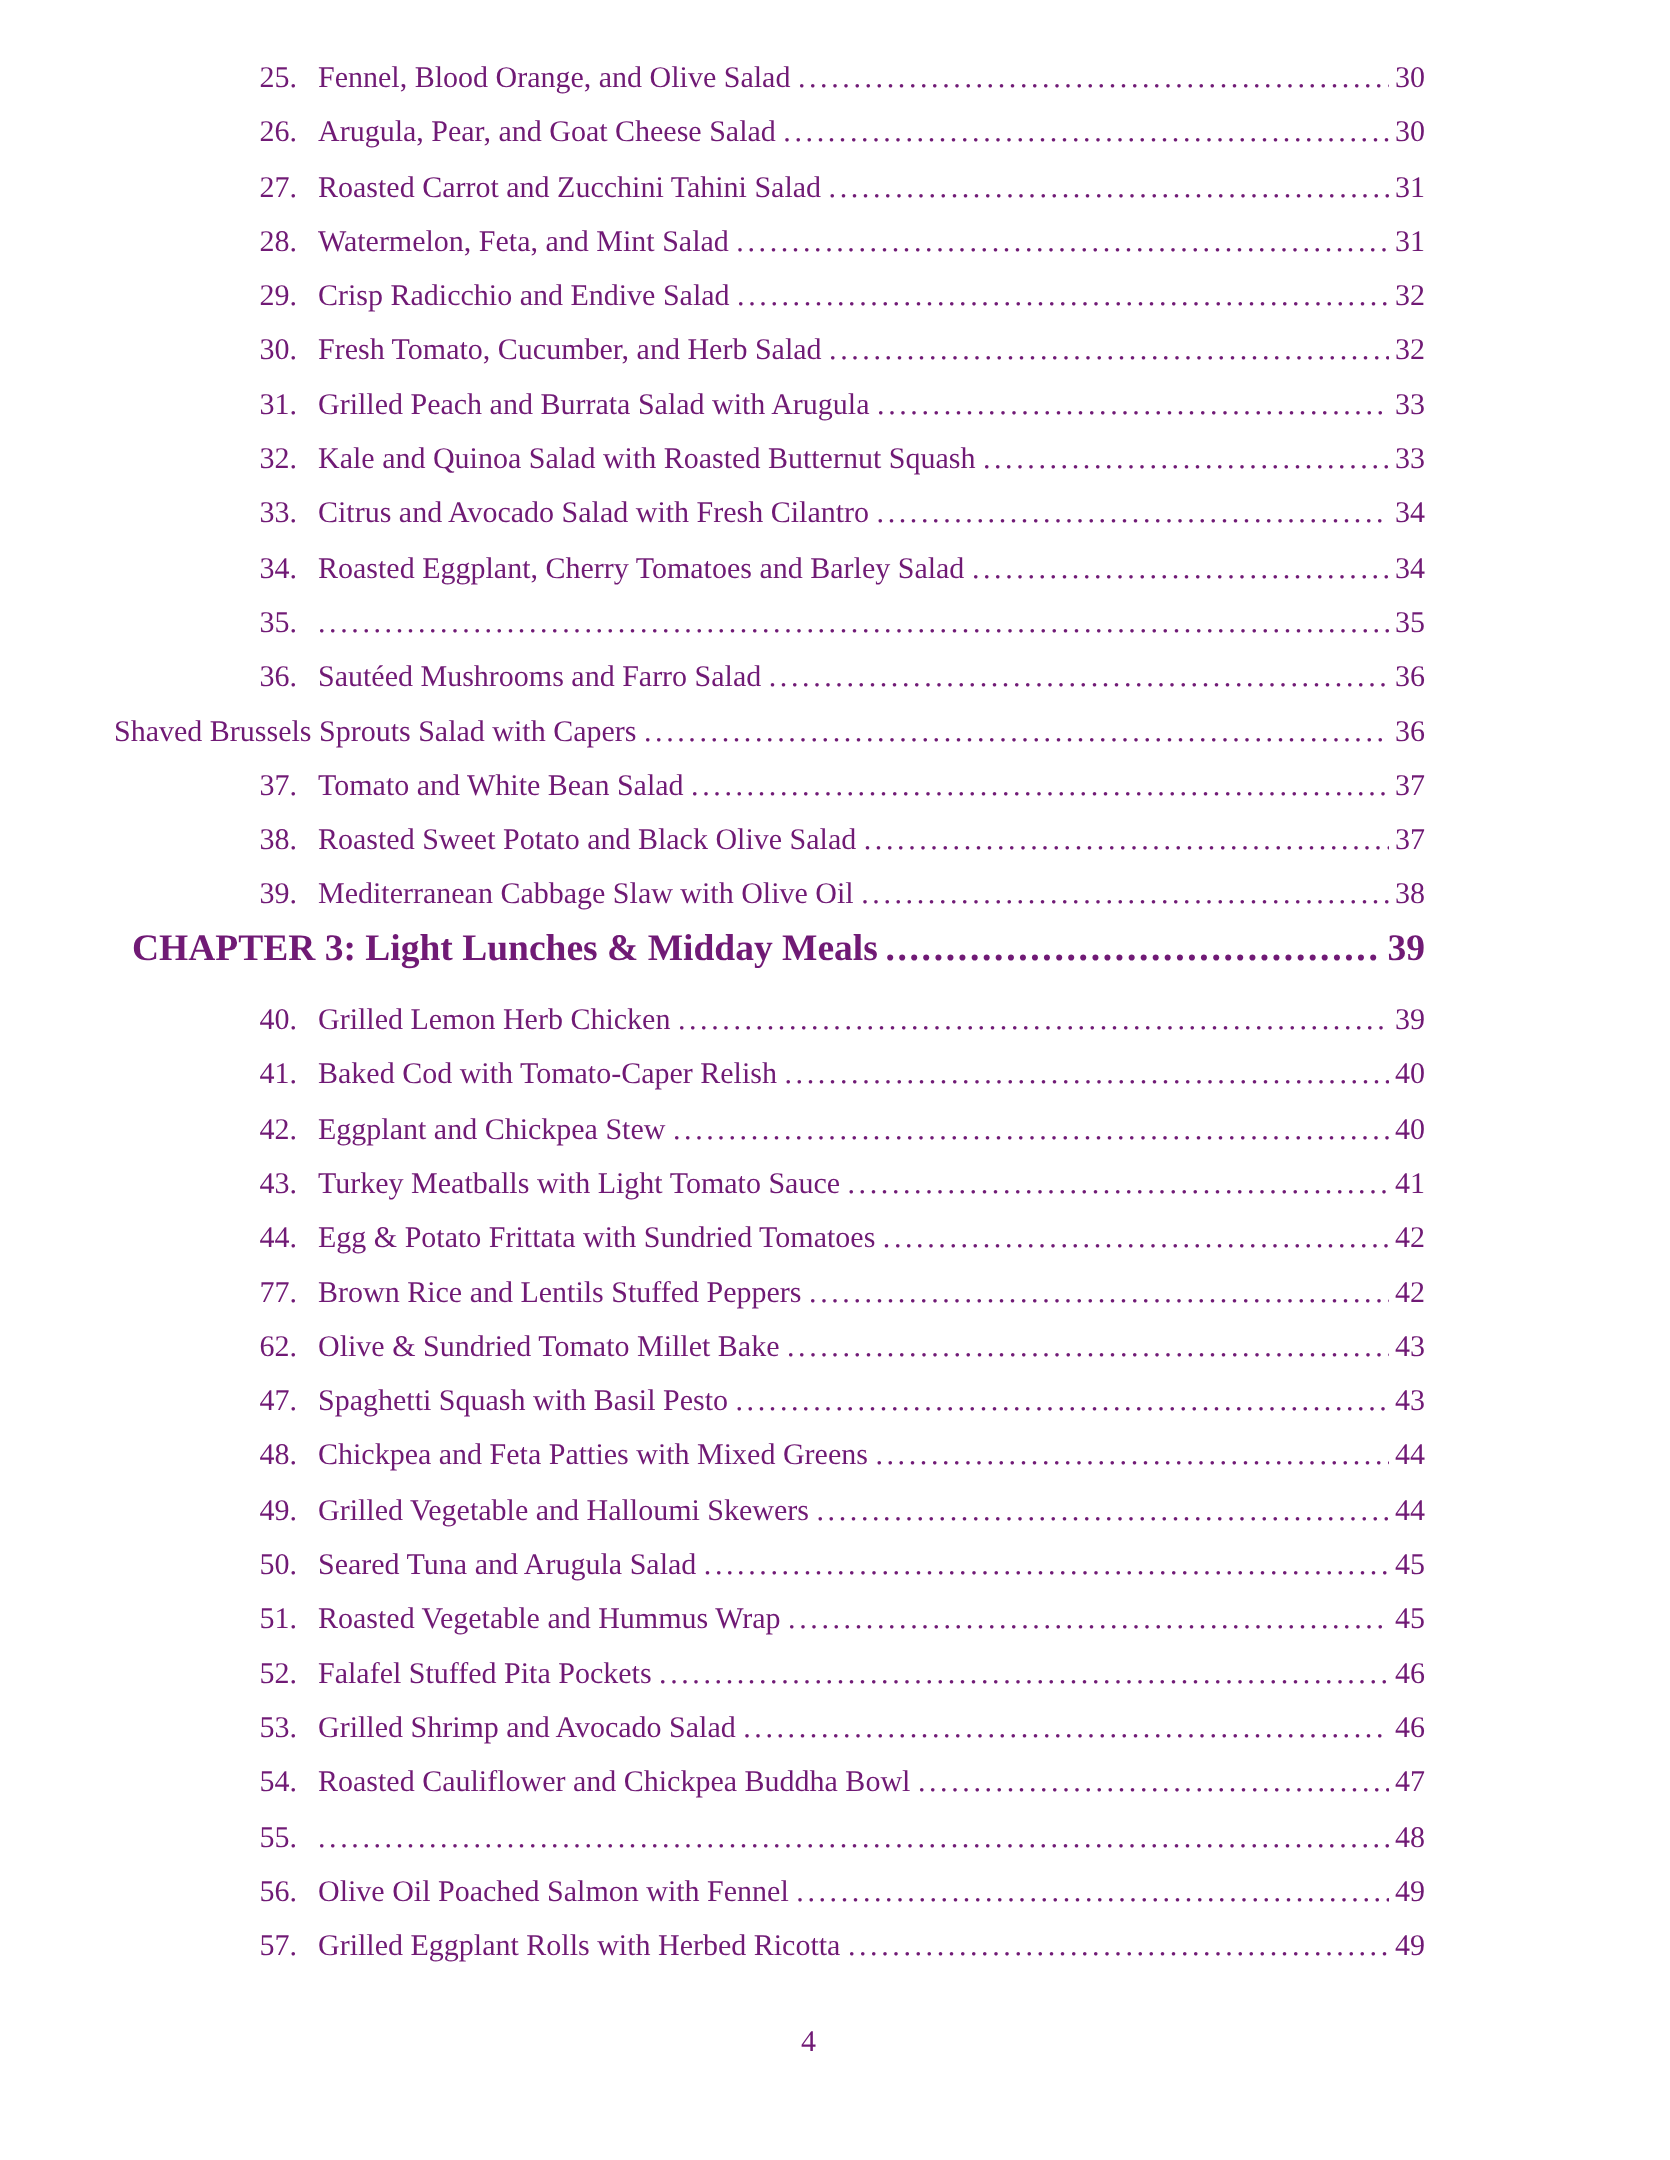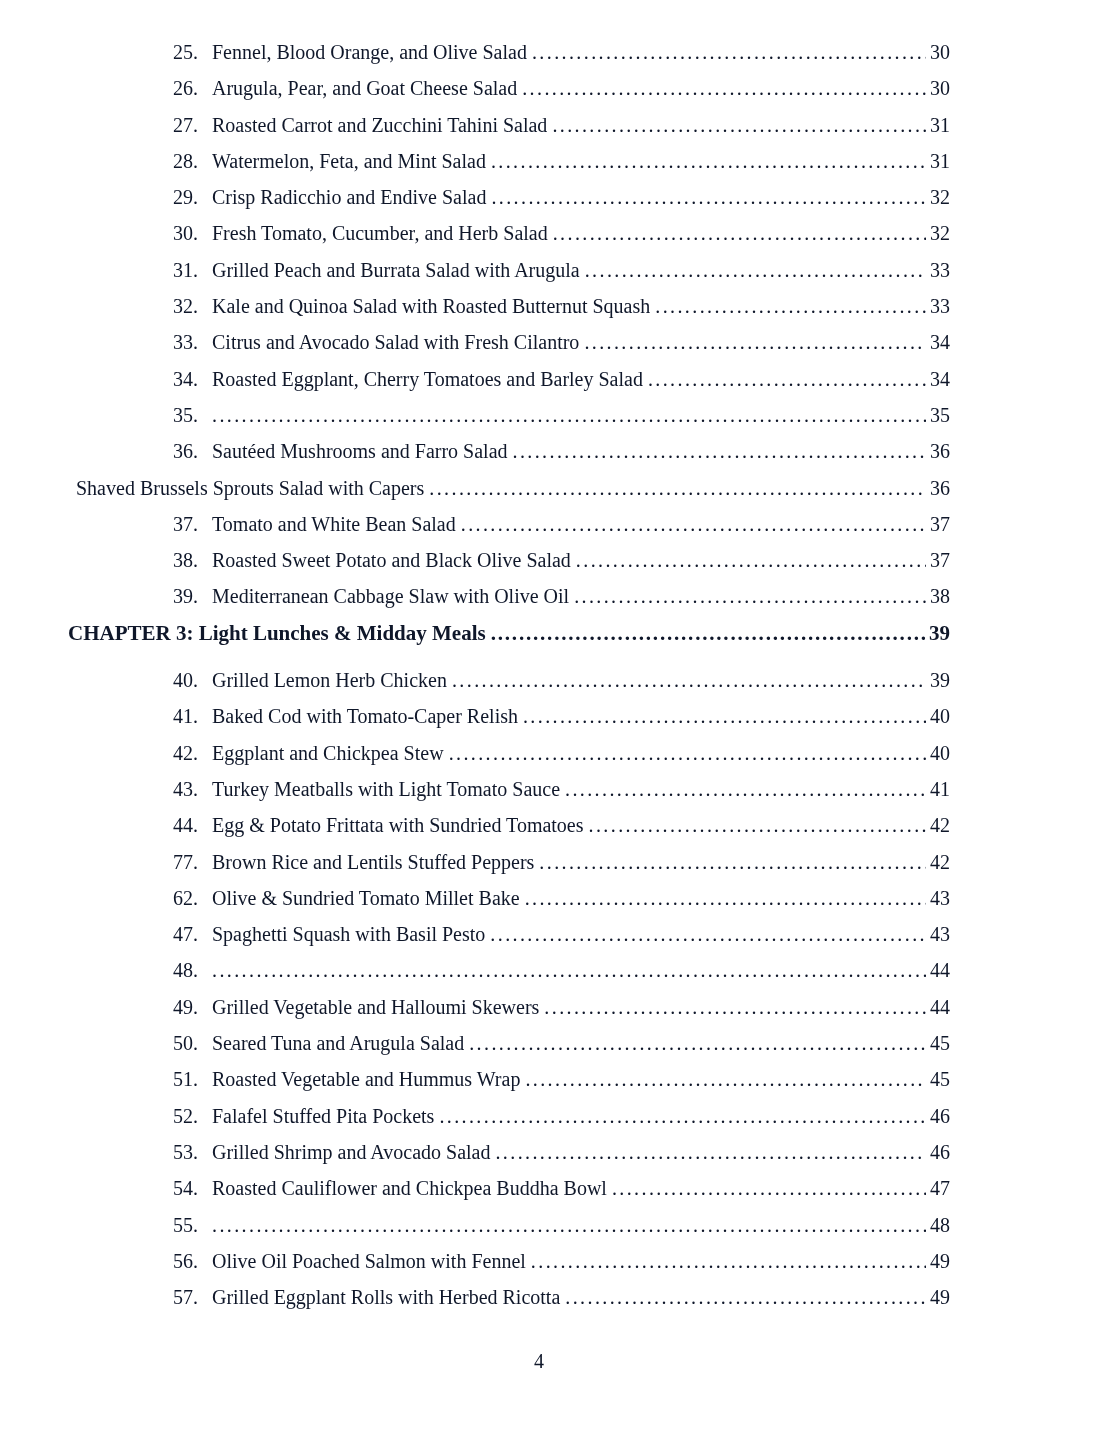--- a/index.html
+++ b/index.html
@@ -5,42 +5,42 @@
   * { margin: 0; padding: 0; box-sizing: border-box; }
   html, body { background: #e8e8e8; }
   .doc-page {
     width: 1113px;
     height: 1440px;
     background: #ffffff;
     position: relative;
     overflow: hidden;
     font-family: "Liberation Serif", "DejaVu Serif", serif;
     font-size: 20px;
-    color: #0f172a;
+    color: #701a75;
   }
   .toc {
     position: absolute;
     top: 34px;
     left: 0;
     right: 0;
   }
   .toc-row {
     display: flex;
     align-items: baseline;
     height: 36.3px;
     line-height: 36.3px;
     padding-left: 173px;
     padding-right: 163px;
     white-space: nowrap;
   }
   .toc-row.item-unnumbered { padding-left: 76px; }
   .toc-row.chapter {
-    padding-left: 68px;
+    padding-left: 88px;
     font-weight: bold;
-    font-size: 21px;
+    font-size: 25px;
     margin-bottom: 11px;
   }
   .toc-num {
     flex: 0 0 39px;
     width: 39px;
   }
   .toc-title {
     flex: 0 0 auto;
     padding-right: 5px;
     text-align: right;
@@ -216,20 +216,21 @@
       <span class="toc-page">43</span>
     </div>
       <div class="toc-row item">
       <span class="toc-num">47.</span>
       <span class="toc-title">Spaghetti Squash with Basil Pesto</span>
       <span class="toc-leader">............................................................................................................................................................................................................................</span>
       <span class="toc-page">43</span>
     </div>
       <div class="toc-row item">
       <span class="toc-num">48.</span>
+      <span class="toc-title">Chickpea and Feta Patties with Mixed Greens</span>
       <span class="toc-leader">............................................................................................................................................................................................................................</span>
       <span class="toc-page">44</span>
     </div>
       <div class="toc-row item">
       <span class="toc-num">49.</span>
       <span class="toc-title">Grilled Vegetable and Halloumi Skewers</span>
       <span class="toc-leader">............................................................................................................................................................................................................................</span>
       <span class="toc-page">44</span>
     </div>
       <div class="toc-row item">

